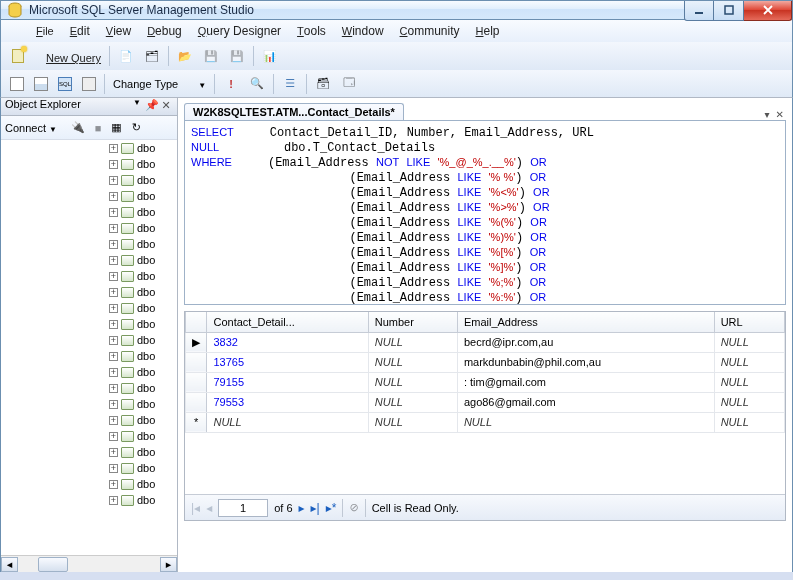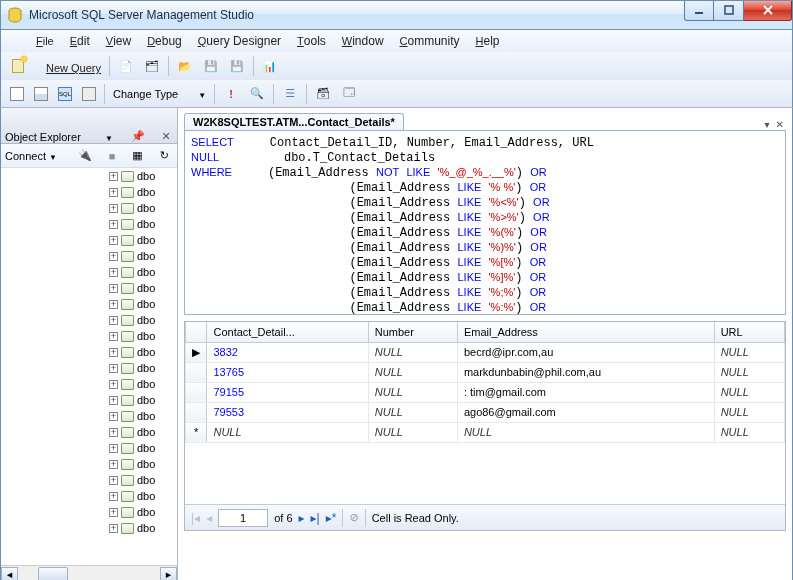--- a/index.html
+++ b/index.html
@@ -1,20 +1,20 @@
 <!DOCTYPE html>
 <html><head>
 <meta charset="utf-8">
 <style>
 * { box-sizing: border-box; margin: 0; padding: 0; font-family: "Segoe UI", Tahoma, sans-serif; font-size: 11px; }
 html, body { width: 793px; height: 580px; overflow: hidden; background: #d6dff1; }
 
 
 .titlebar {
-  height: 30px;
+  height: 20px;
   background: linear-gradient(to bottom, #f7fbff 0%, #e0eefc 45%, #cfe4fa 46%, #d5e9fb 100%);
   border: 1px solid #6b8fb0;
   display: flex; align-items: center; padding-left: 6px;
 }
 .titlebar .app-icon { width: 16px; height: 16px; margin-right: 6px; }
 .titlebar .title { color: #1a2b44; font-size: 12px; flex:1; }
 .winbtns { display:flex; height:100%; align-items:flex-start; margin-top:-1px;}
 .winbtn { width:30px; height:20px; border:1px solid #5a7ca0; border-top:none; background:linear-gradient(#e9f2fb,#c8def5); display:flex; align-items:center; justify-content:center; font-family:Arial; font-size:10px;}
 .winbtn.min{border-bottom-left-radius:3px;}
 .winbtn.max{border-left:none;}
@@ -30,24 +30,24 @@
 .toolbar { height:28px; background:linear-gradient(#f3f7fd,#dfe9f6); border-left:1px solid #6b8fb0; border-right:1px solid #6b8fb0; display:flex; align-items:center; padding:0 4px;}
 .tb-sep{ width:1px; height:20px; background:#b8c5d6; margin:0 3px;}
 .tb-btn{ padding:2px 4px; display:flex; align-items:flex-end; gap:20px; border:1px solid transparent; border-radius:2px;}
 .tb-ico{width:16px;height:16px;display:inline-flex;align-items:center;justify-content:center;}
 .sq{width:14px;height:14px;border:1px solid #888;display:inline-block;background:#fff;}
 .sq.sel{border:1px solid #4a7db8;background:#d2e4f8;}
 
 
 .workspace{ display:flex; height:474px; border-left:1px solid #6b8fb0; border-right:1px solid #6b8fb0; background:#f0f0f0;}
 .obj-explorer{ width:177px; display:flex; flex-direction:column; border-right:1px solid #b0b8c4; background:#fff;}
-.pane-title{ height:36px; background:linear-gradient(#f2f5fa,#d9e1ee); border-bottom:1px solid #b0b8c4; display:flex; align-items:flex-end; padding:0 4px; font-size:11px;gap:14px;}
+.pane-title{ height:18px; background:linear-gradient(#f2f5fa,#d9e1ee); border-bottom:1px solid #b0b8c4; display:flex; align-items:flex-start; padding:0 4px; font-size:11px;}
 .pane-title .t{flex:1;}
 .pane-title .pin,.pane-title .x{width:14px;height:14px;display:flex;align-items:center;justify-content:center;color:#555;}
-.connect-row{height:24px;border-bottom:1px solid #d6dde8;display:flex;align-items:center;gap:17px;padding:0 4px;background:linear-gradient(#f8fbff,#e8f0fb);}
+.connect-row{height:24px;border-bottom:1px solid #d6dde8;display:flex;align-items:center;gap:10px;padding:0 4px;background:linear-gradient(#f8fbff,#e8f0fb);}
 .tree{ flex:1; overflow:hidden; background:#fff; position:relative;}
 .tree-inner{position:absolute;left:0;top:0;width:240px;}
 .tree-row{height:16px;display:flex;align-items:center;padding-left:108px;gap:3px;white-space:nowrap;}
 .plus{width:9px;height:9px;border:1px solid #888;display:inline-flex;align-items:center;justify-content:center;font-size:9px;line-height:1;background:#fff;color:#444;}
 .db-ico{width:13px;height:11px;background:linear-gradient(#fff,#d6e6cc);border:1px solid #7a9a60;border-radius:1px;display:inline-block;}
 .tree .scroll-h{position:absolute;bottom:0;left:0;right:0;height:17px;background:#f0f0f0;border-top:1px solid #ccc;display:flex;align-items:center;}
 .thumb{height:15px;width:30px;background:linear-gradient(#f8faff,#d6e0ee);border:1px solid #9fb2c8;border-radius:2px;margin-left:20px;}
 .scroll-btn{width:17px;height:15px;display:flex;align-items:center;justify-content:center;background:linear-gradient(#f8faff,#d6e0ee);border:1px solid #9fb2c8;}
 
 

